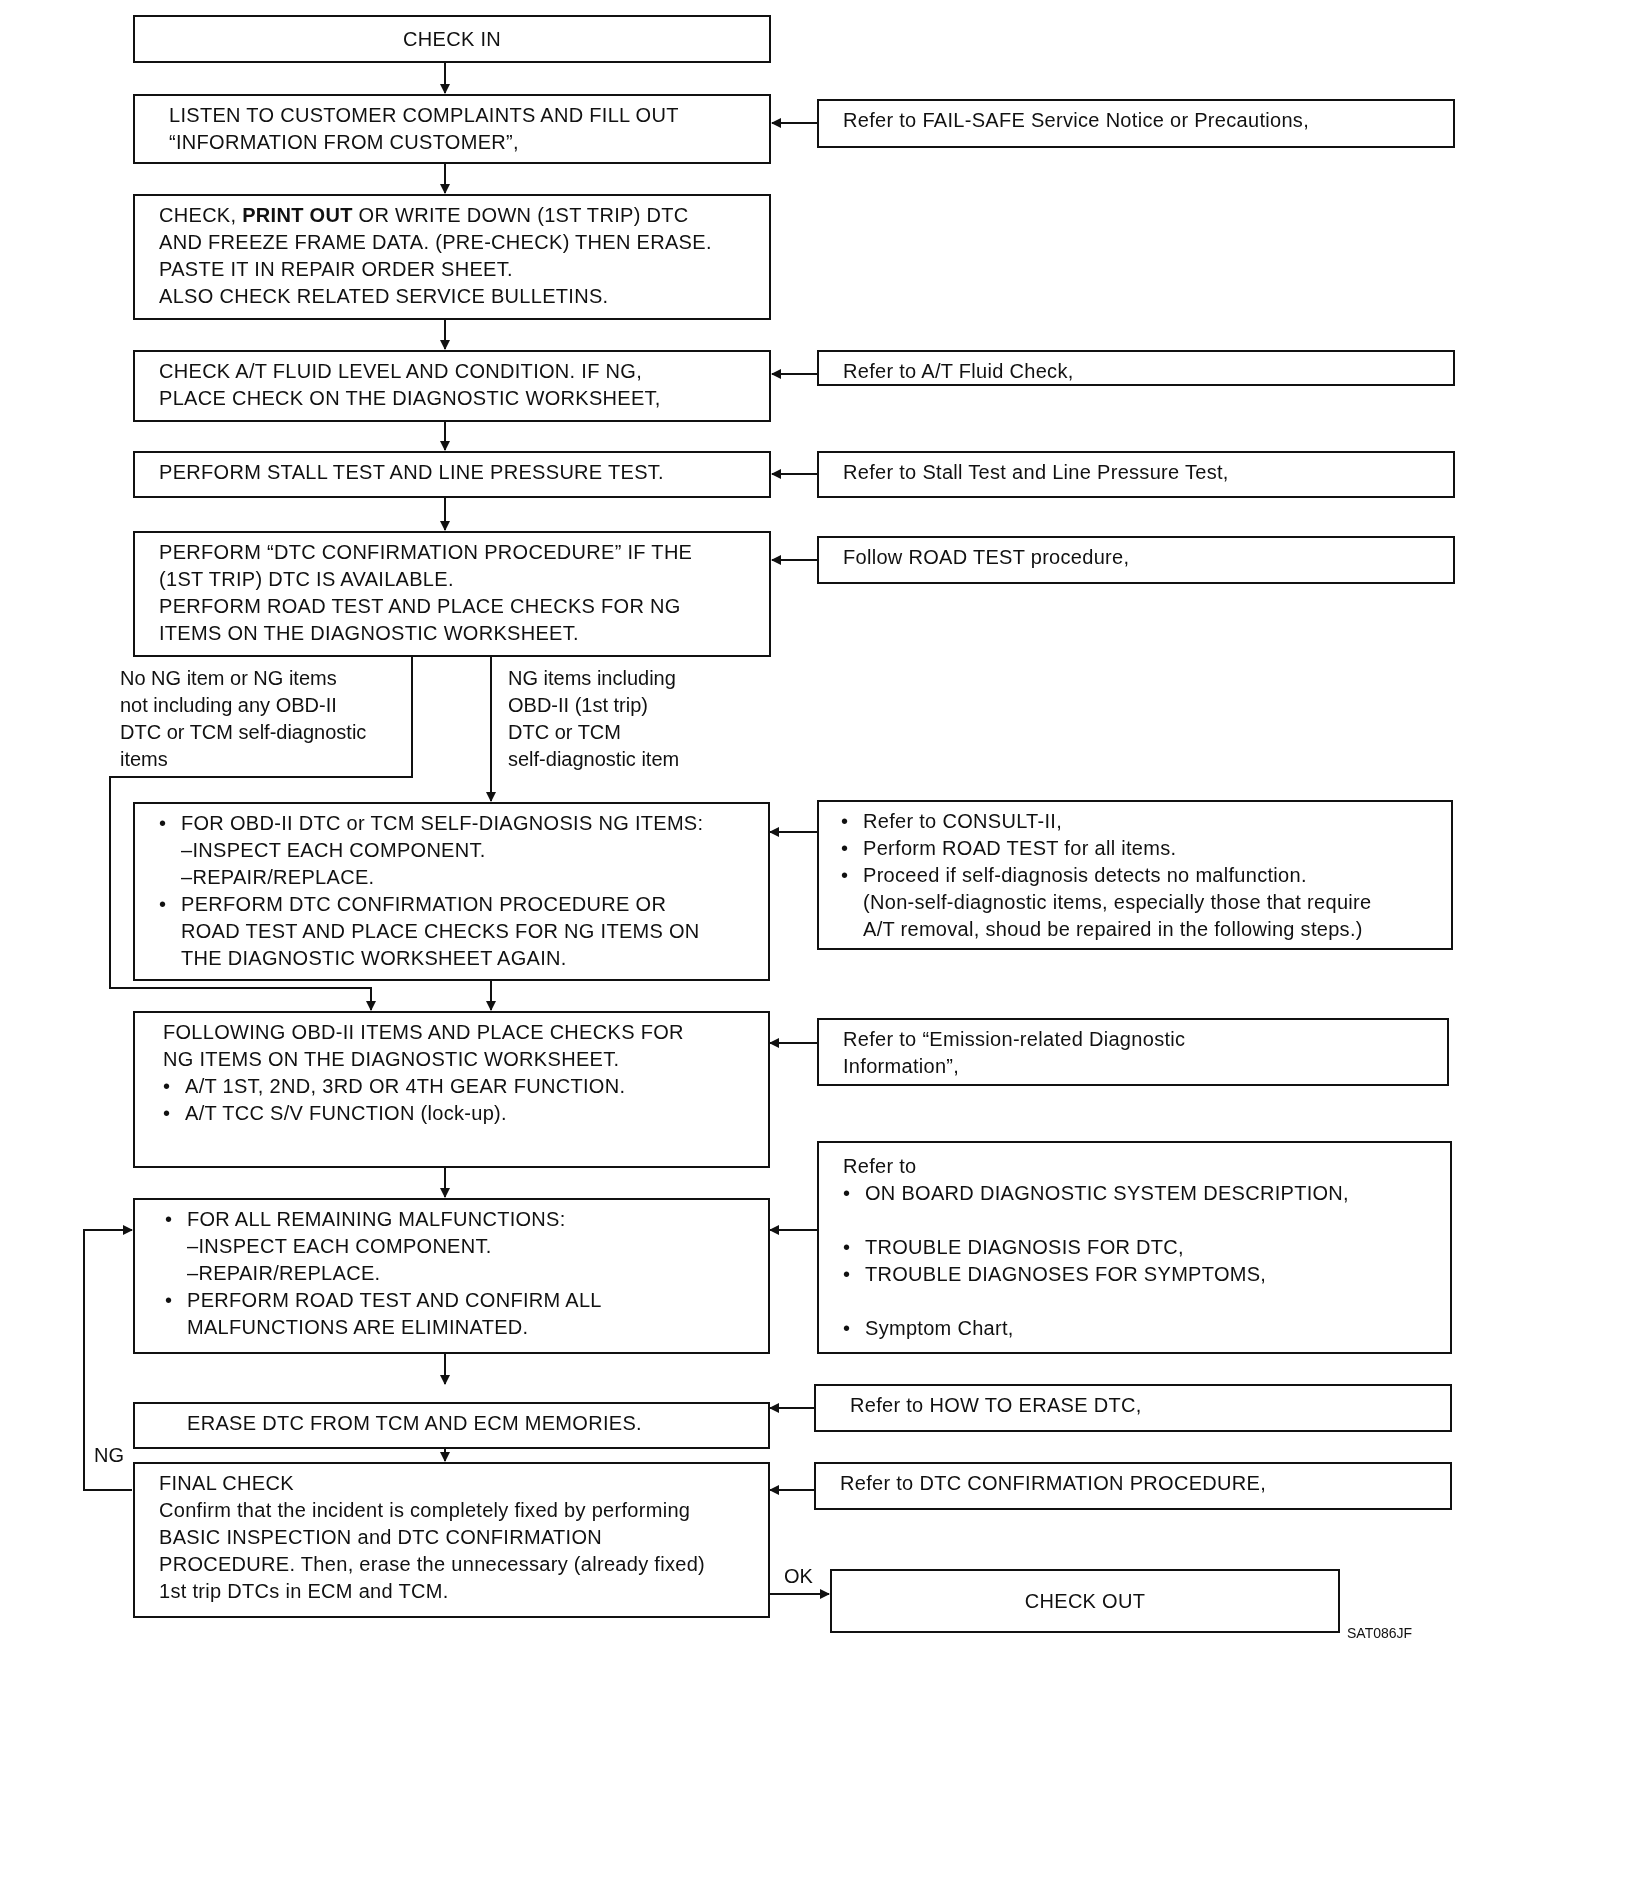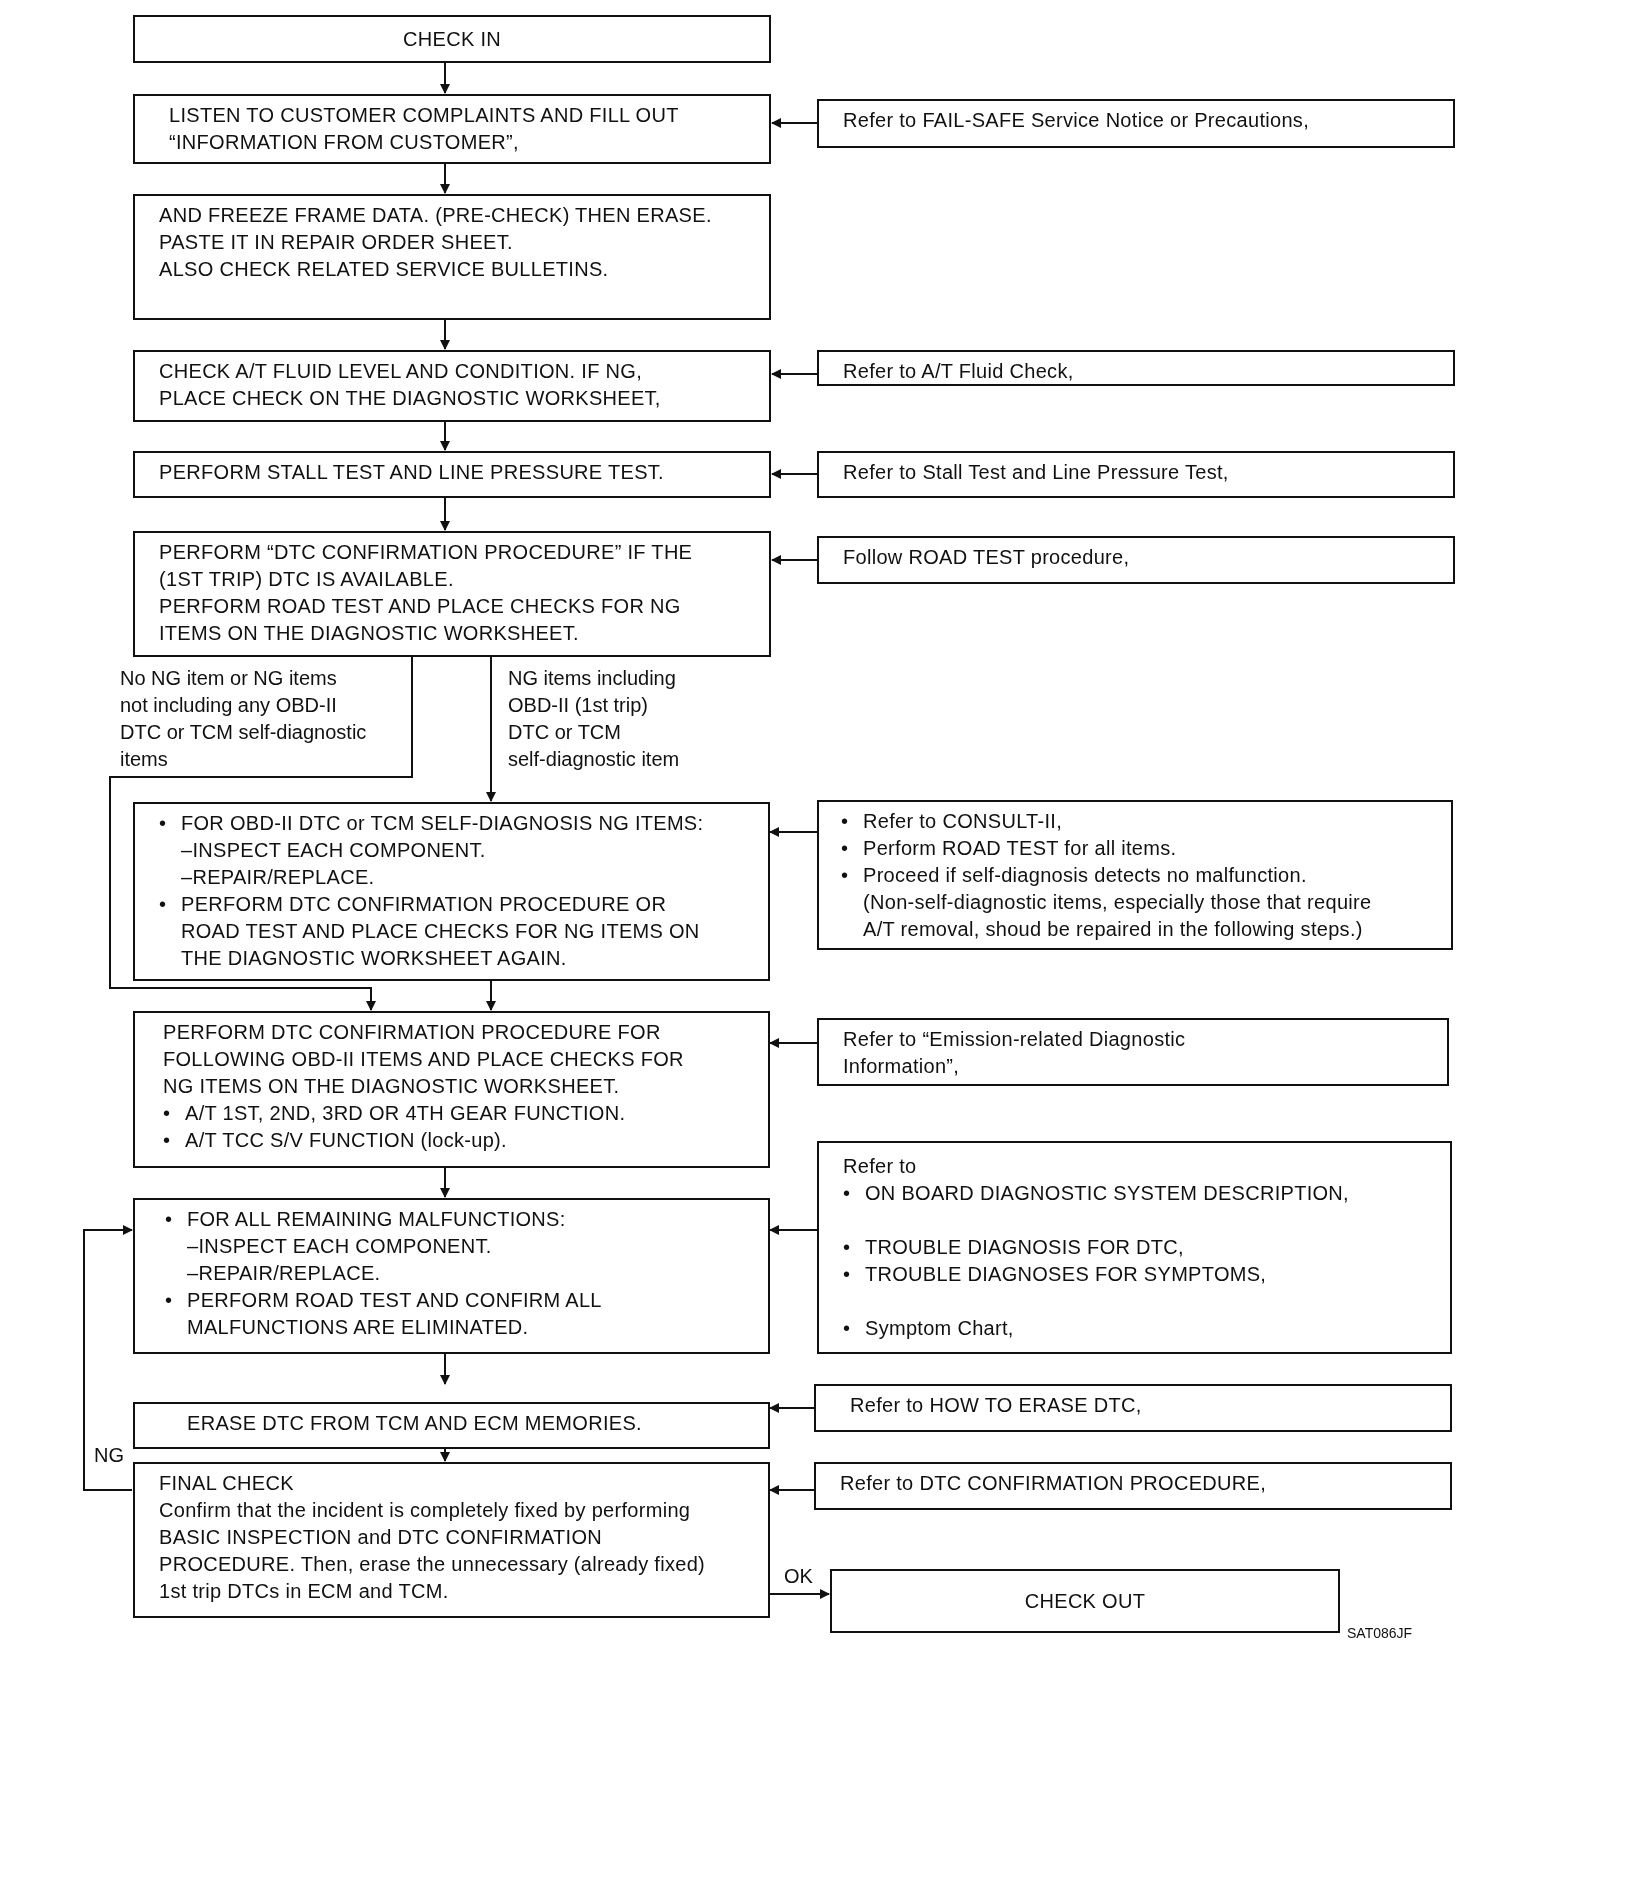--- a/index.html
+++ b/index.html
@@ -63,20 +63,21 @@
 
 <div class="box left" style="left:133px; top:94px; width:638px; height:70px;">
   <div class="inner" style="padding-left:34px;">
     <span class="line">LISTEN TO CUSTOMER COMPLAINTS AND FILL OUT</span>
     <span class="line">“INFORMATION FROM CUSTOMER”,</span>
   </div>
 </div>
 
 <div class="box left" style="left:133px; top:194px; width:638px; height:126px;">
   <div class="inner">
+    <span class="line"><span>CHECK, </span><b>PRINT OUT</b><span> OR WRITE DOWN (1ST TRIP) DTC</span></span>
     <span class="line">AND FREEZE FRAME DATA. (PRE-CHECK) THEN ERASE.</span>
     <span class="line">PASTE IT IN REPAIR ORDER SHEET.</span>
     <span class="line">ALSO CHECK RELATED SERVICE BULLETINS.</span>
   </div>
 </div>
 
 <div class="box left" style="left:133px; top:350px; width:638px; height:72px;">
   <div class="inner">
     <span class="line">CHECK A/T FLUID LEVEL AND CONDITION. IF NG,</span>
     <span class="line">PLACE CHECK ON THE DIAGNOSTIC WORKSHEET,</span>
@@ -117,21 +118,20 @@
     <span class="line indent">–INSPECT EACH COMPONENT.</span>
     <span class="line indent">–REPAIR/REPLACE.</span>
     <span class="line bullet">PERFORM DTC CONFIRMATION PROCEDURE OR</span>
     <span class="line indent">ROAD TEST AND PLACE CHECKS FOR NG ITEMS ON</span>
     <span class="line indent">THE DIAGNOSTIC WORKSHEET AGAIN.</span>
   </div>
 </div>
 
 <div class="box left" style="left:133px; top:1011px; width:637px; height:157px;">
   <div class="inner" style="padding-left:28px;">
-    <span class="line">PERFORM DTC CONFIRMATION PROCEDURE FOR</span>
     <span class="line">FOLLOWING OBD-II ITEMS AND PLACE CHECKS FOR</span>
     <span class="line">NG ITEMS ON THE DIAGNOSTIC WORKSHEET.</span>
     <span class="line bullet">A/T 1ST, 2ND, 3RD OR 4TH GEAR FUNCTION.</span>
     <span class="line bullet">A/T TCC S/V FUNCTION (lock-up).</span>
   </div>
 </div>
 
 <div class="box left" style="left:133px; top:1198px; width:637px; height:156px;">
   <div class="inner" style="padding-left:30px;">
     <span class="line bullet">FOR ALL REMAINING MALFUNCTIONS:</span>

